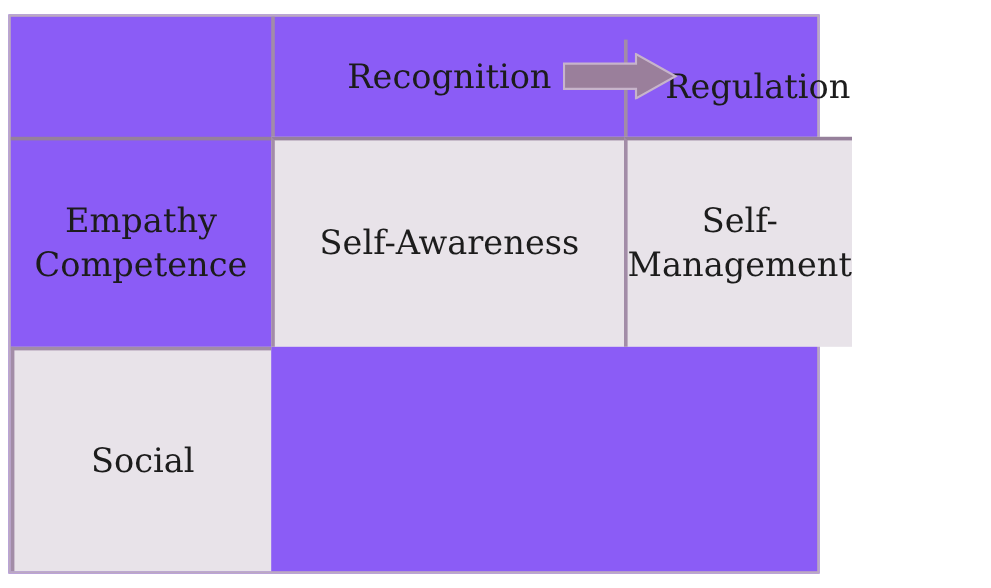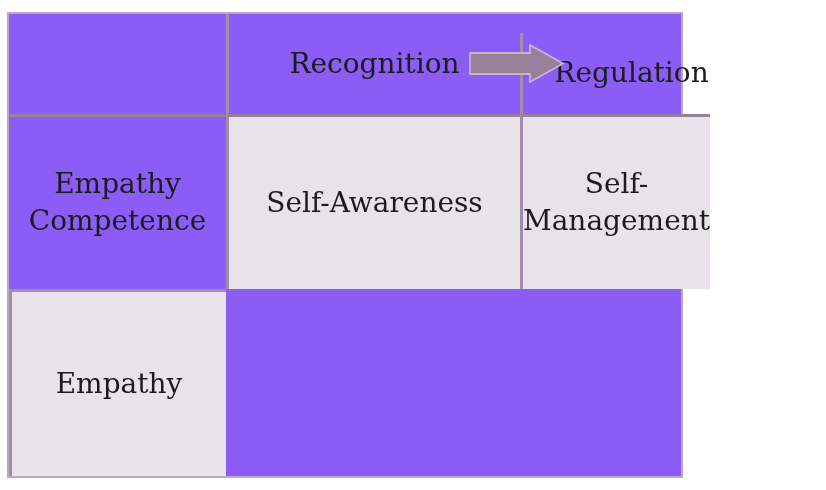--- a/index.html
+++ b/index.html
@@ -73,21 +73,21 @@
     <span class="txt">Empathy Competence</span>
   </div>
   <div class="cell bt-dark bl shaded">
     <span class="txt">Self-Awareness</span>
   </div>
   <div class="cell bt-dark bl shaded">
     <span class="txt">Self-Management</span>
   </div>
 
   <div class="cell bt bl shaded">
-    <span class="txt">Empathy</span>
+    <span class="txt">Social</span>
   </div>
 
   <div class="arrow">
     <svg width="96" height="39" viewBox="0 0 96 39" xmlns="http://www.w3.org/2000/svg">
       <polygon points="1,9 61,9 61,1 94,19.5 61,38 61,30 1,30" fill="#9a7f9b" stroke="#c7b4cb" stroke-width="1.8" stroke-linejoin="miter"></polygon>
     </svg>
   </div>
 
 </div>
 

